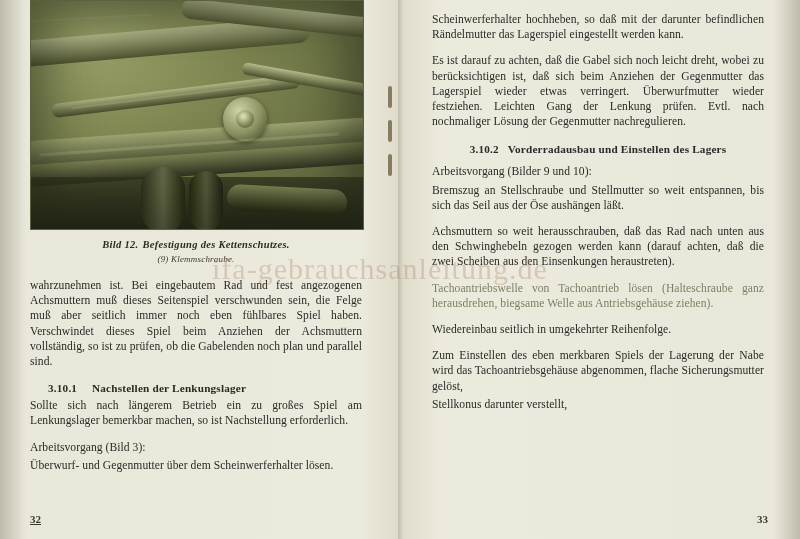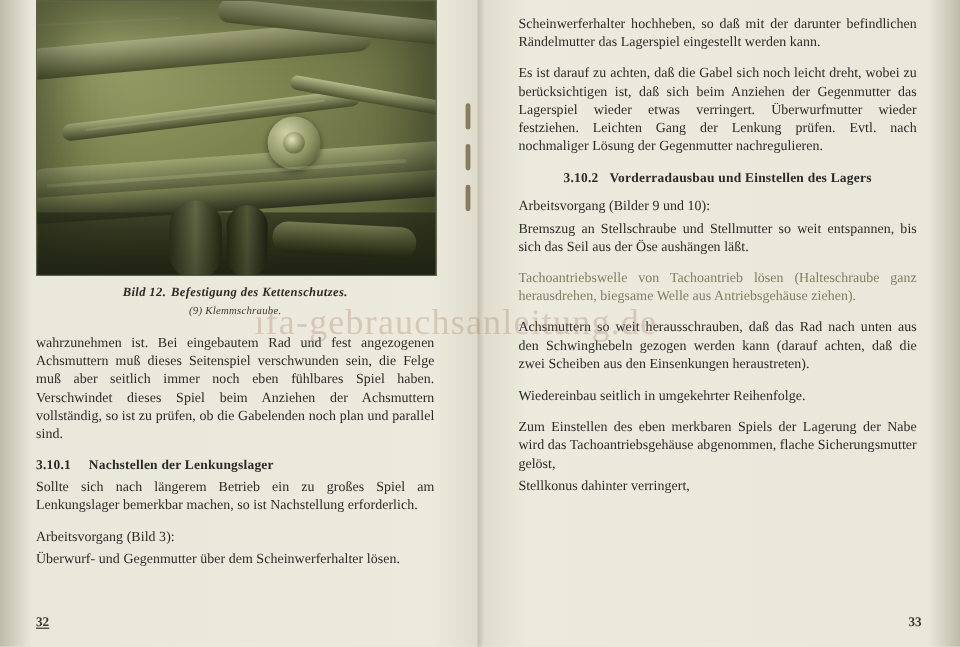--- a/index.html
+++ b/index.html
@@ -95,21 +95,21 @@
     font-size: 11.6px;
     line-height: 15.2px;
     text-align: justify;
     margin: 0 0 11px 0;
     letter-spacing: 0.05px;
   }
   p.tight { margin-bottom: 3px; }
   .sec {
     font-size: 11.2px;
     font-weight: bold;
-    margin: 13px 0 4px 0;
+    margin: 13px 0 4px 18px;
     letter-spacing: 0.2px;
   }
   .sec .num { display: inline-block; min-width: 44px; }
   .sec.center {
     text-align: center;
     margin: 14px 0 9px 0;
   }
   .sec.center .num { min-width: 0; margin-right: 9px; }
   .faded { color: #7d7f63; }
   .folio {
@@ -225,25 +225,25 @@
 
     <p class="body">Scheinwerferhalter hochheben, so daß mit der darunter befindlichen Rändelmutter das Lagerspiel eingestellt werden kann.</p>
     <p class="body">Es ist darauf zu achten, daß die Gabel sich noch leicht dreht, wobei zu berücksichtigen ist, daß sich beim Anziehen der Gegenmutter das Lagerspiel wieder etwas verringert. Überwurfmutter wieder festziehen. Leichten Gang der Lenkung prüfen. Evtl. nach nochmaliger Lösung der Gegenmutter nachregulieren.</p>
 
     <div class="sec center">
       <span class="num">3.10.2</span><span>Vorderradausbau und Einstellen des Lagers</span>
     </div>
 
     <p class="body tight">Arbeitsvorgang (Bilder 9 und 10):</p>
     <p class="body">Bremszug an Stellschraube und Stellmutter so weit entspannen, bis sich das Seil aus der Öse aushängen läßt.</p>
+    <p class="body">Achsmuttern so weit herausschrauben, daß das Rad nach unten aus den Schwinghebeln gezogen werden kann (darauf achten, daß die zwei Scheiben aus den Einsenkungen heraustreten).</p>
     <p class="body faded">Tachoantriebswelle von Tachoantrieb lösen (Halteschraube ganz herausdrehen, biegsame Welle aus Antriebsgehäuse ziehen).</p>
-    <p class="body">Achsmuttern so weit herausschrauben, daß das Rad nach unten aus den Schwinghebeln gezogen werden kann (darauf achten, daß die zwei Scheiben aus den Einsenkungen heraustreten).</p>
     <p class="body">Wiedereinbau seitlich in umgekehrter Reihenfolge.</p>
     <p class="body tight">Zum Einstellen des eben merkbaren Spiels der Lagerung der Nabe wird das Tachoantriebsgehäuse abgenommen, flache Sicherungsmutter gelöst,</p>
-    <p class="body tight">Stellkonus dahinter verringert,</p>
+    <p class="body tight">Stellkonus darunter verstellt,</p>
 
   </div>
 
   <div class="watermark">ifa-gebrauchsanleitung.de</div>
 
   <div class="folio folio-left">32</div>
   <div class="folio folio-right">33</div>
 
 </div>
 

